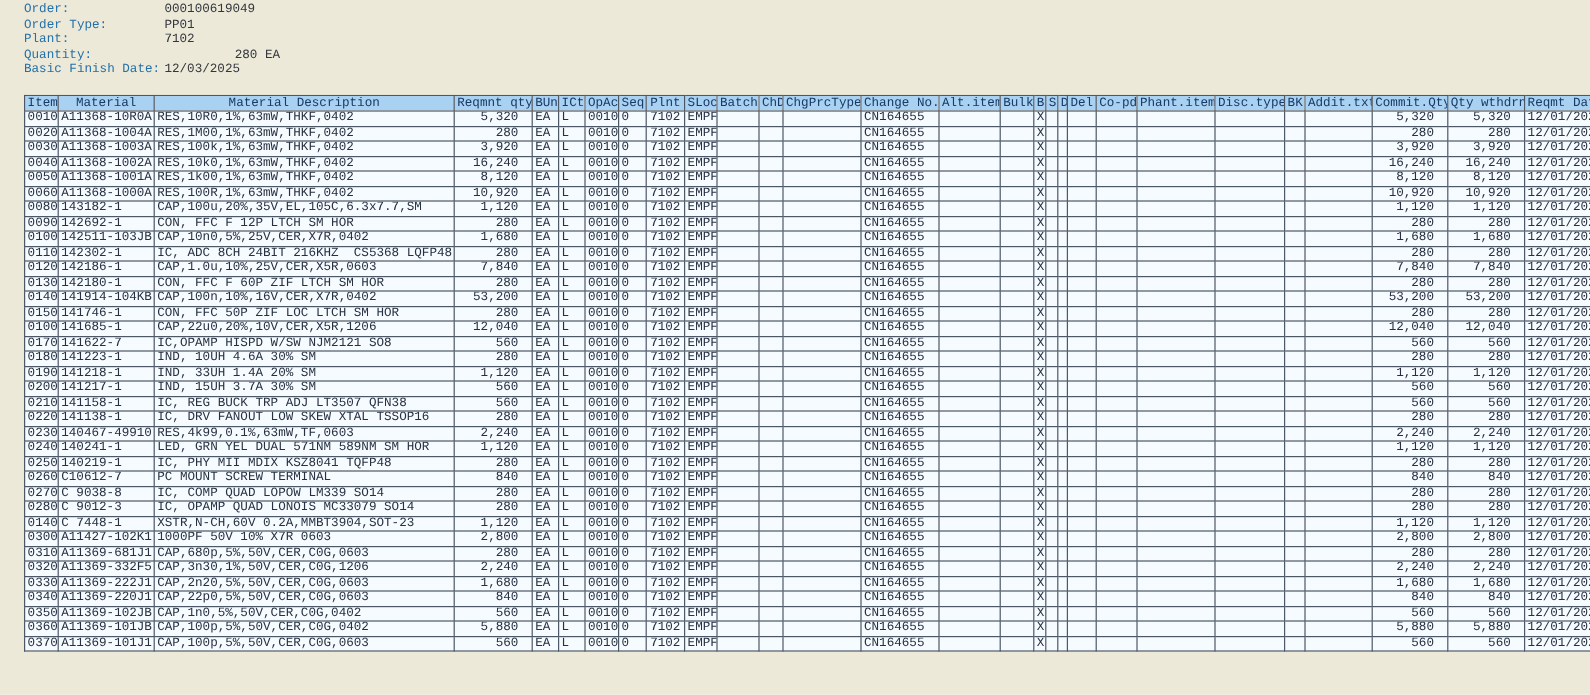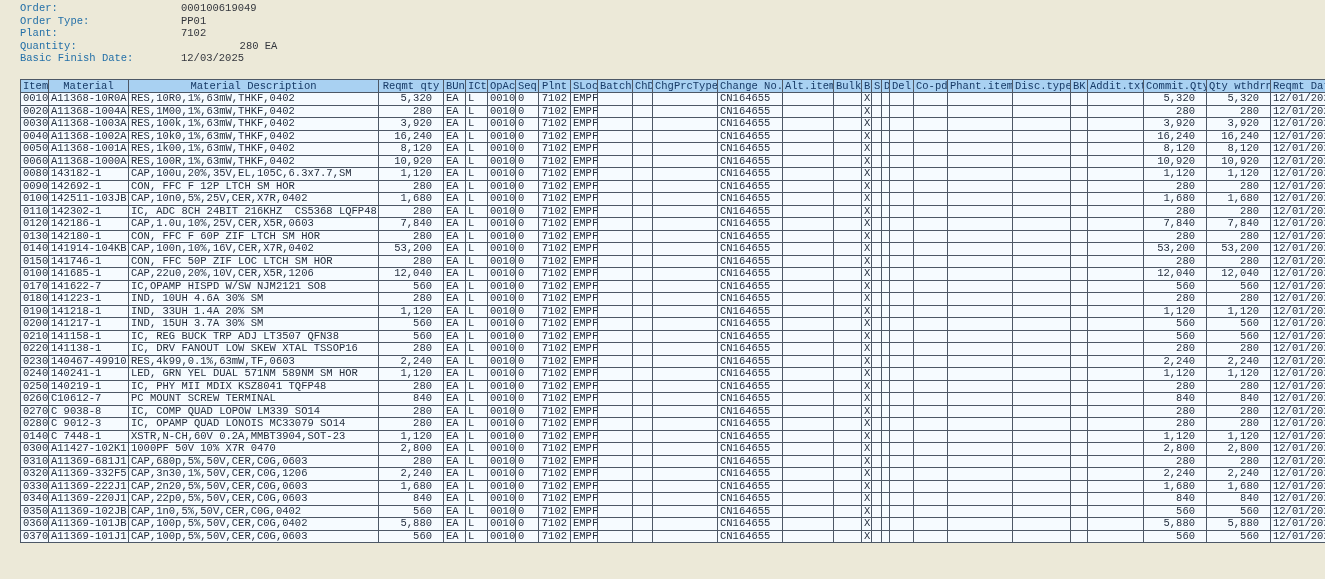--- a/index.html
+++ b/index.html
@@ -10,21 +10,21 @@
     background: var(--page-bg, #ece9d8);
     font-family: "Liberation Mono", "DejaVu Sans Mono", monospace;
     font-size: 10.5px;
     -webkit-font-smoothing: none;
   }
   
   .order-header {
     position: absolute; top: 2px; left: 20px; width: 700px;
   }
   .order-header .hline {
-    display: flex; height: 12.6px; line-height: 12.6px; white-space: pre; gap: 44px;
+    display: flex; height: 12.6px; line-height: 12.6px; white-space: pre;
   }
   .order-header .hlabel {
     width: 117px; flex: 0 0 117px;
     color: var(--label-blue, #2470a8);
   }
   .order-header .hvalue {
     color: var(--value-ink, #33363d);
   }
   .order-header .hvalue.right {
     display: inline-block; width: 155px; text-align: center;
@@ -99,21 +99,21 @@
         <col style="width: 56px;">
         <col style="width: 63px;">
         <col style="width: 64px;">
         <col style="width: 66px;">
       </colgroup>
     <thead>
       <tr id="comp-head-row">
           <th>Item</th>
           <th>Material</th>
           <th>Material Description</th>
-          <th>Reqmt qty</th>
+          <th>Reqmnt qty</th>
           <th>BUn</th>
           <th>ICt</th>
           <th>OpAc</th>
           <th>Seq.</th>
           <th>Plnt</th>
           <th>SLoc</th>
           <th>Batch</th>
           <th>ChD</th>
           <th>ChgPrcType</th>
           <th>Change No.</th>
@@ -970,21 +970,21 @@
           <td></td>
           <td></td>
           <td></td>
           <td class="num">1,120</td>
           <td class="num">1,120</td>
           <td>12/01/2025</td>
         </tr>
         <tr>
           <td>0300</td>
           <td>A11427-102K1</td>
-          <td>1000PF 50V 10% X7R 0470</td>
+          <td>1000PF 50V 10% X7R 0603</td>
           <td class="num">2,800</td>
           <td>EA</td>
           <td>L</td>
           <td>0010</td>
           <td>0</td>
           <td class="num-tight">7102</td>
           <td>EMPF</td>
           <td></td>
           <td></td>
           <td></td>

